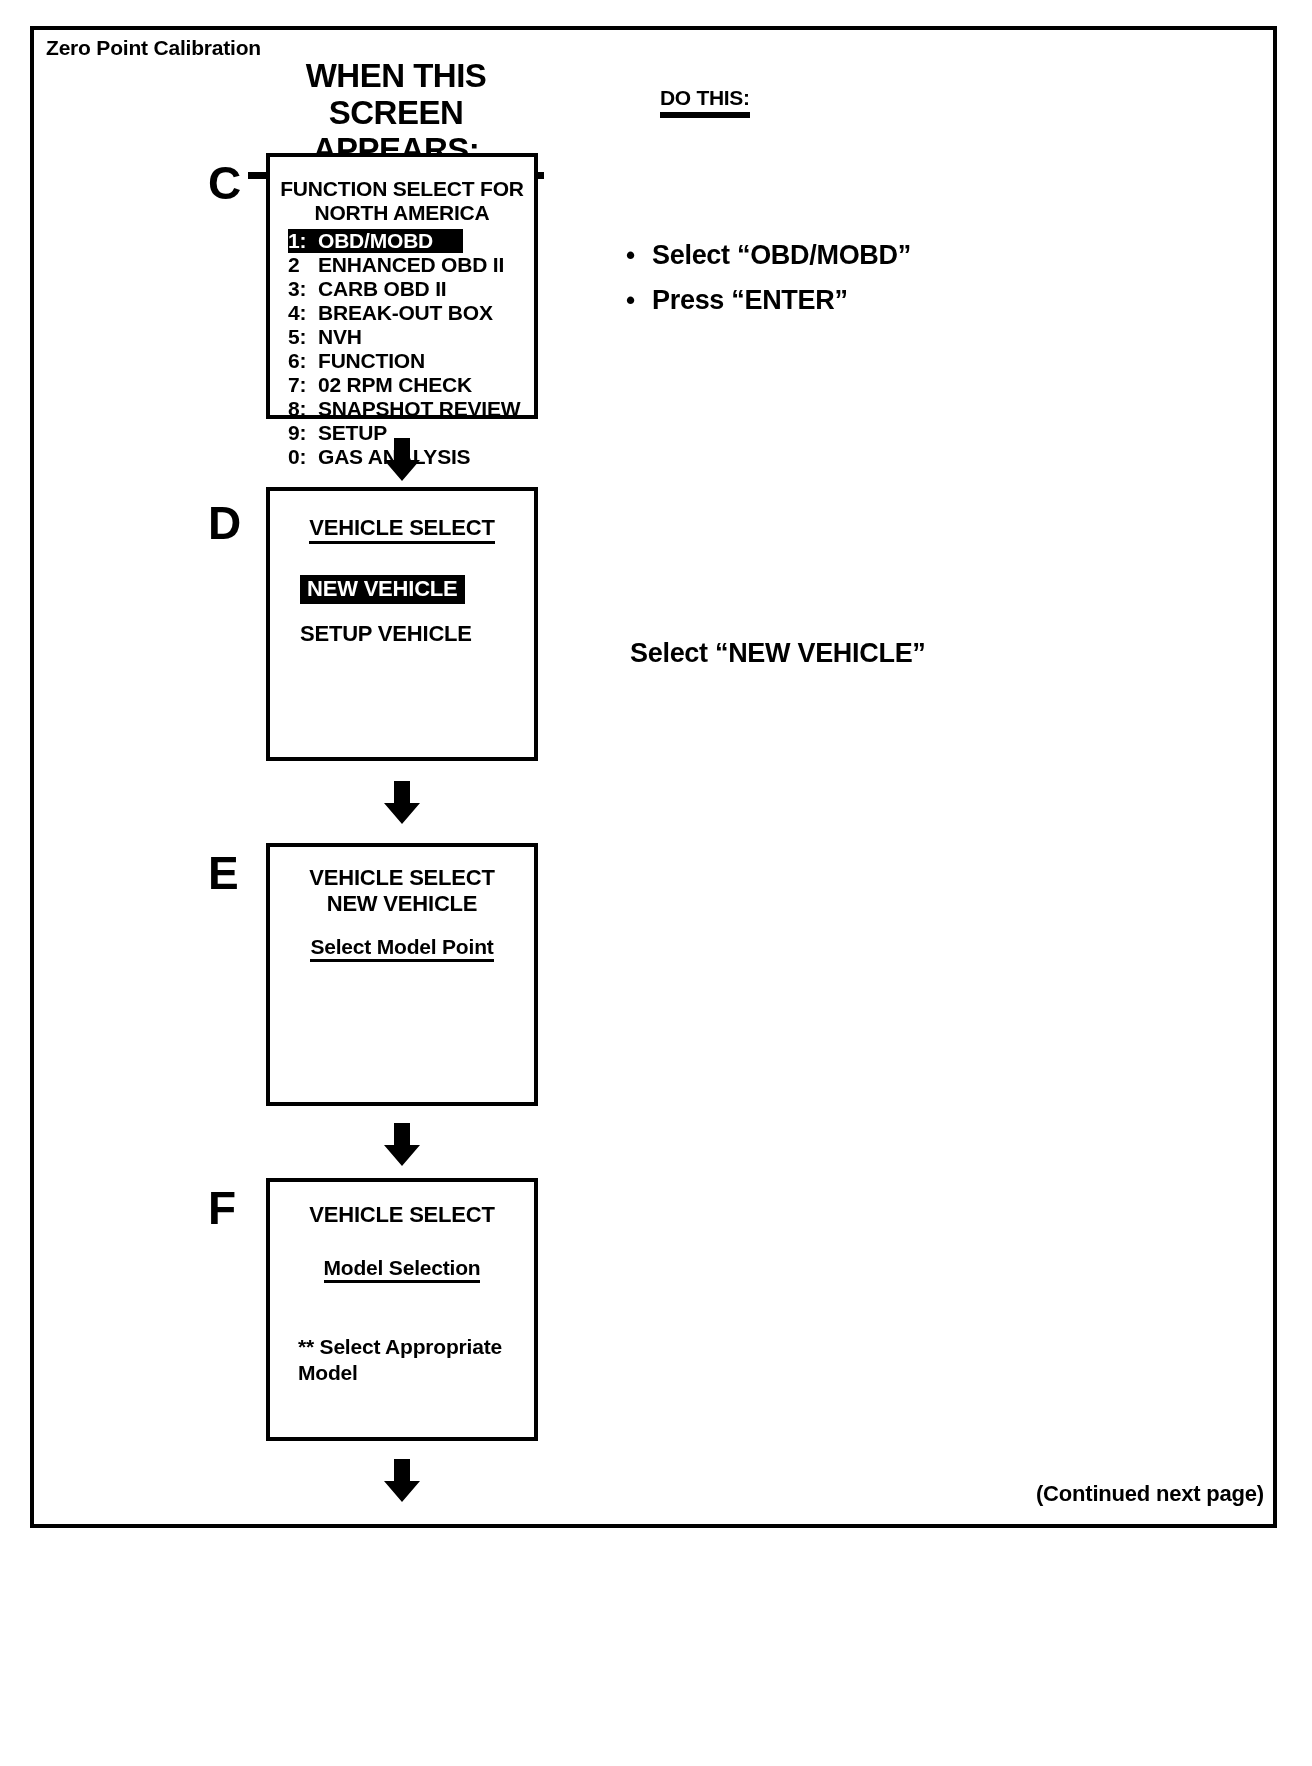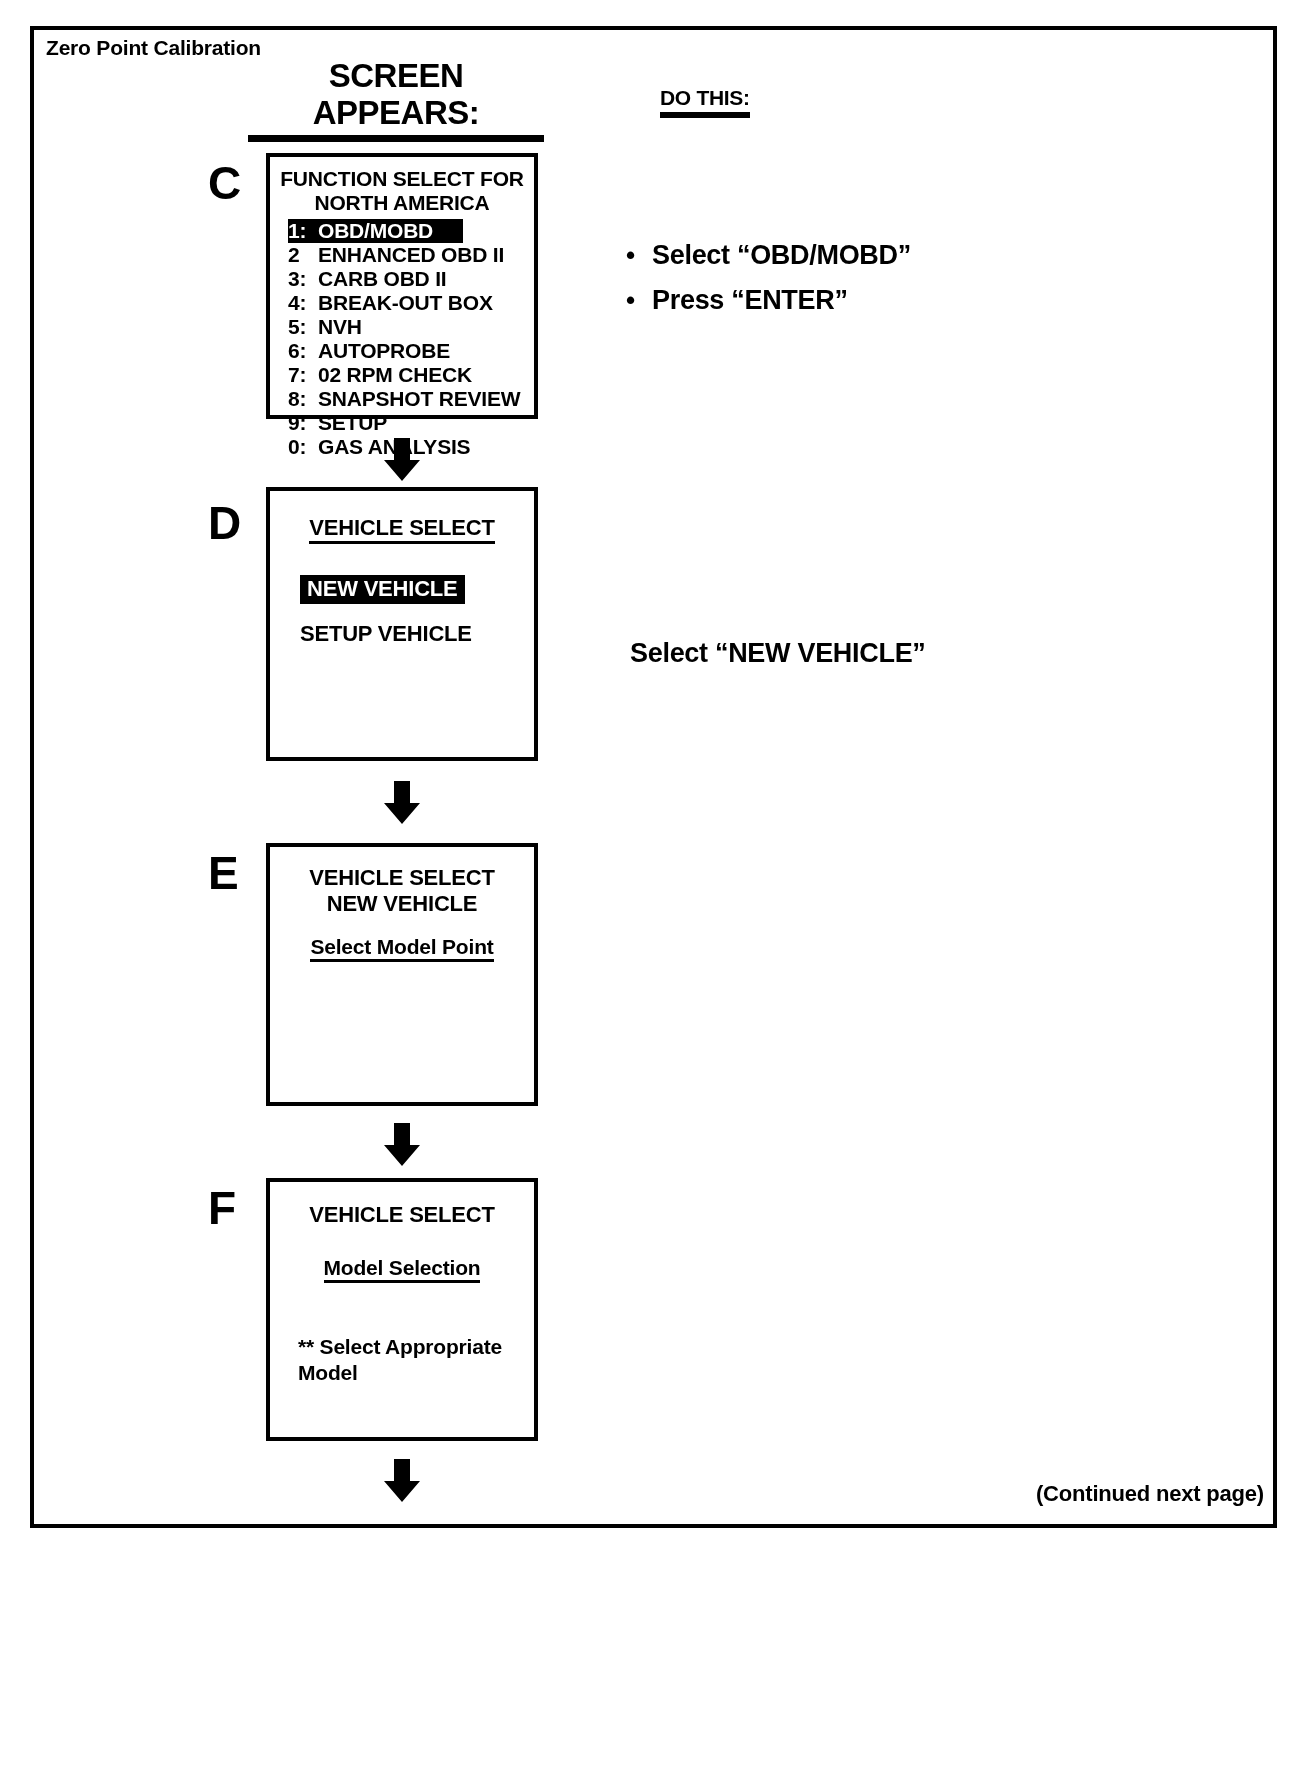--- a/index.html
+++ b/index.html
@@ -254,33 +254,34 @@
 </head>
 <body>
 
 <div id="page">
 
   <div id="page-border"></div>
 
   <div id="running-head">Zero Point Calibration</div>
 
   <div id="col-header-left">
+    <span class="l1">WHEN THIS</span>
     <span class="l2">SCREEN APPEARS:</span>
     <div class="rule"></div>
   </div>
 
   <div id="col-header-right">
     <span>DO THIS:</span>
     <div class="rule"></div>
   </div>
 
   <div class="step-letter" style="left:208px; top:160px;">C</div>
 
   <div class="screen" id="screen-c" style="left:266px; top:153px; width:272px; height:266px;">
-    <div class="scr-title" style="margin-top:10px;">
+    <div class="scr-title" style="margin-top:20px;">
       <div>FUNCTION SELECT FOR</div>
       <div>NORTH AMERICA</div>
     </div>
     <div class="menu">
       <div class="menu-row selected">
         <span class="idx">1:</span>
         <span>OBD/MOBD</span>
       </div>
       <div class="menu-row">
         <span class="idx">2</span>
@@ -293,21 +294,21 @@
       <div class="menu-row">
         <span class="idx">4:</span>
         <span>BREAK-OUT BOX</span>
       </div>
       <div class="menu-row">
         <span class="idx">5:</span>
         <span>NVH</span>
       </div>
       <div class="menu-row">
         <span class="idx">6:</span>
-        <span>AUTOPROBE</span>
+        <span>FUNCTION</span>
       </div>
       <div class="menu-row">
         <span class="idx">7:</span>
         <span>02 RPM CHECK</span>
       </div>
       <div class="menu-row">
         <span class="idx">8:</span>
         <span>SNAPSHOT REVIEW</span>
       </div>
       <div class="menu-row">

